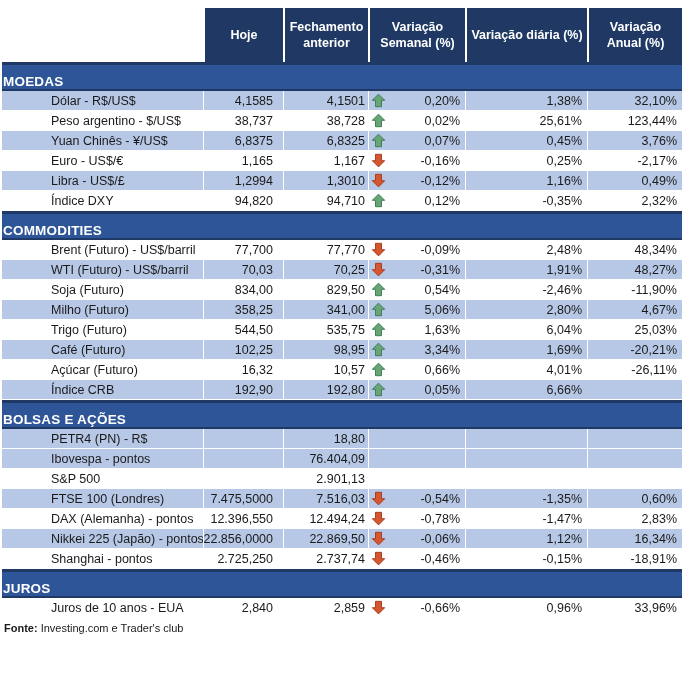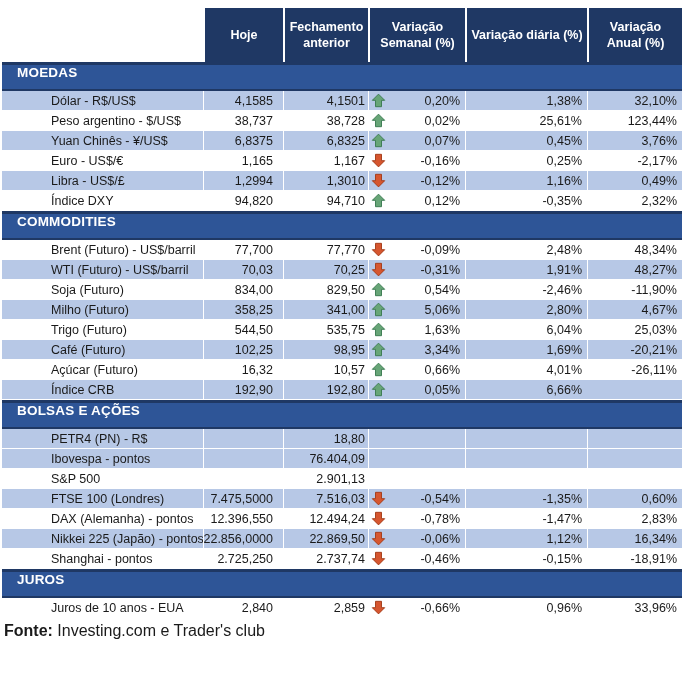--- a/index.html
+++ b/index.html
@@ -15,38 +15,38 @@
     background:var(--header-bg);color:var(--header-text);
     display:flex;align-items:center;justify-content:center;text-align:center;
     font-weight:bold;font-size:12.5px;line-height:1.3;padding:0 3px;
     border-left:2px solid #fff;box-sizing:border-box;
   }
   .hcell.spacer{background:#fff;border-left:none;}
   .section-bar{
     height:24px;background:var(--section-bg);
     border-top:3px solid var(--header-bg);border-bottom:2px solid var(--header-bg);
     color:var(--header-text);font-weight:bold;font-size:13.5px;
-    display:flex;align-items:flex-start;padding-left:15px;box-sizing:content-box;
+    display:flex;align-items:flex-end;padding-left:1px;box-sizing:content-box;
     letter-spacing:.2px;
   }
   .row{height:19px;border-bottom:1px solid #fff;background:var(--row-plain-bg);font-size:12.5px;}
   .row.shaded{background:var(--row-shaded-bg);}
   .cell{
     height:100%;display:flex;align-items:center;white-space:nowrap;overflow:hidden;
     border-left:1px solid #fff;box-sizing:border-box;
   }
   .cell.label{border-left:none;padding-left:5px;margin-left:44px;}
   .cell.num{justify-content:flex-end;}
   .cell.hoje{padding-right:10px;}
   .cell.fech{padding-right:3px;}
   .cell.diaria{justify-content:space-between;padding-right:5px;}
   .cell.semanal,.cell.anual{padding-right:5px;}
   .arrow{display:flex;align-items:center;margin-left:2px;width:15px;height:15px;}
   .arrow svg{display:block;}
-  .footer{margin:4px 0 0 4px;font-size:16px;}
+  .footer{margin:4px 0 0 4px;font-size:11px;}
   .footer .flabel{font-weight:bold;}
 </style>
 </head>
 <body>
 
 <div class="page">
 
   <div class="market-table">
     <div class="hrow">
       <div class="hcell spacer"></div>

